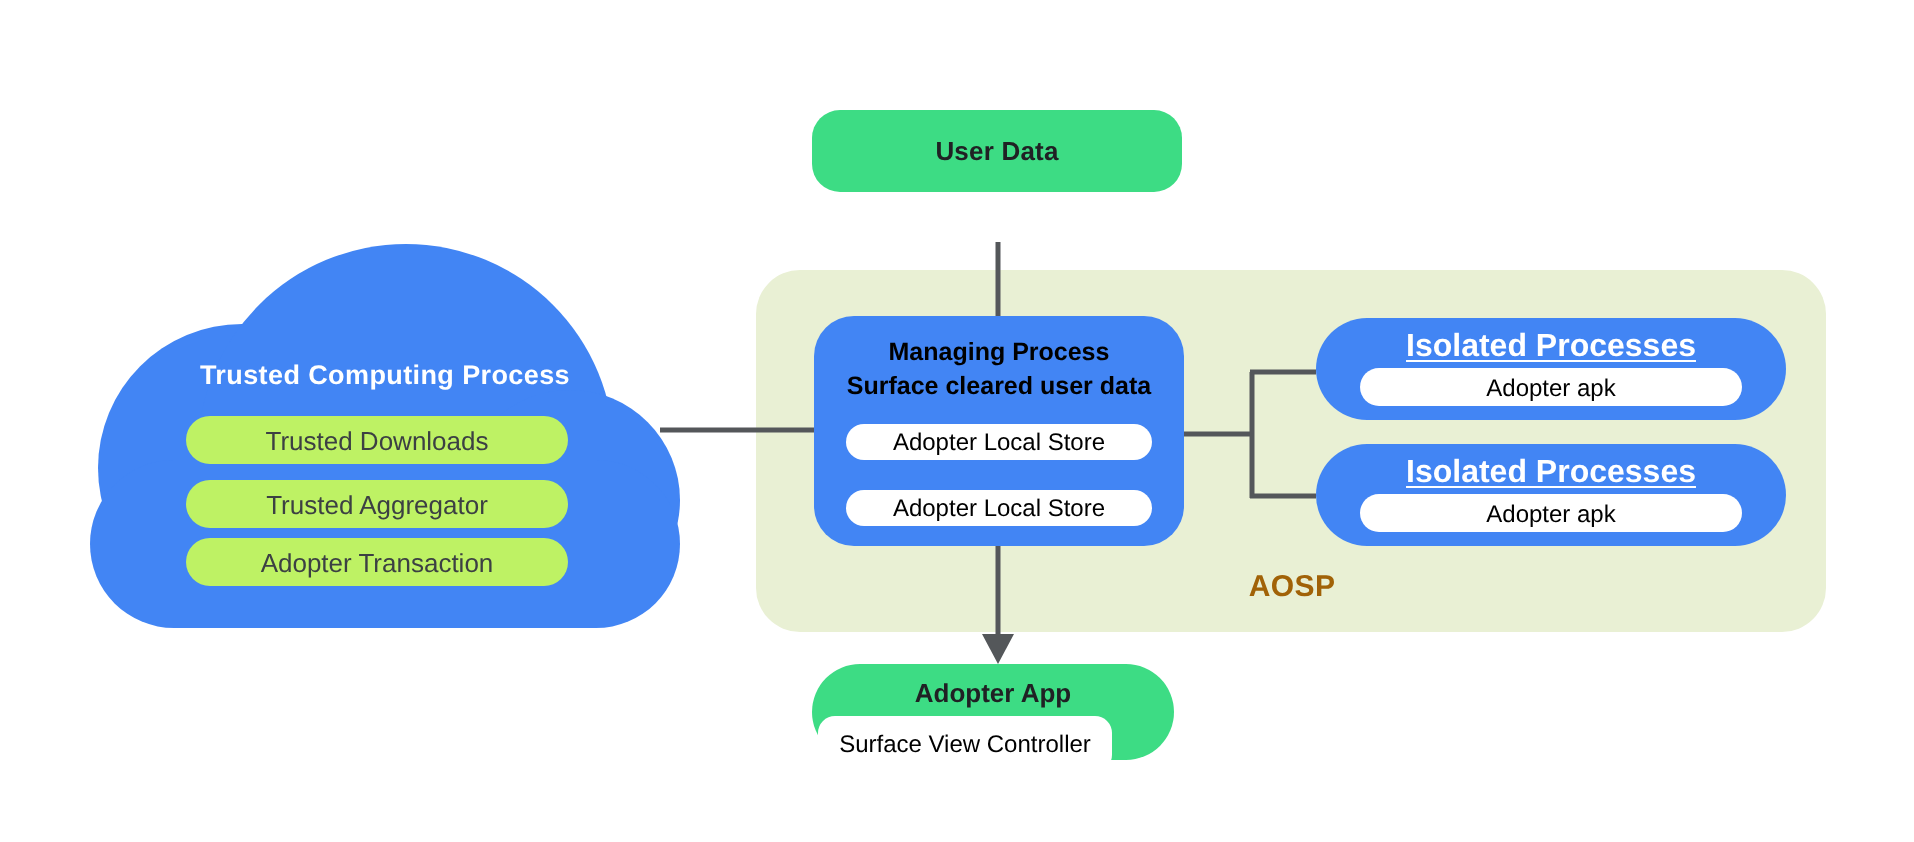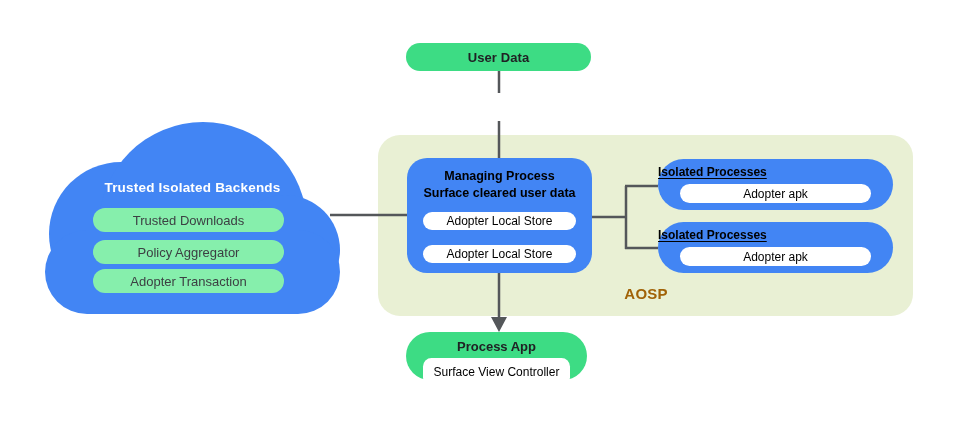--- a/index.html
+++ b/index.html
@@ -11,33 +11,33 @@
   .abs { position:absolute; }
 
   
   #connectors { position:absolute; left:0; top:0; width:957px; height:421px; pointer-events:none; }
 
   
   .node-pill {
     position:absolute; display:flex; align-items:center; justify-content:center;
     font-weight:bold; font-size:13px; color:#202124; letter-spacing:.1px;
   }
-  #user-data   { left:406px; top:43px; width:185px; height:28px; border-radius:14px; background:var(--green,#3ddc84); }
+  #user-data   { left:406px; top:55px; width:185px; height:41px; border-radius:14px; background:var(--green,#3ddc84); }
   #permissions { left:406px; top:93px; width:185px; height:28px; border-radius:14px; background:var(--light_blue,#d6e9fa); white-space:pre; font-size:12.5px; }
 
   
   #cloud { left:45px; top:118px; width:295px; height:196px; }
   #cloud svg { position:absolute; left:0; top:0; }
   #cloud-title {
     position:absolute; left:0; top:62px; width:100%; text-align:center;
     color:#ffffff; font-weight:bold; font-size:13.5px; letter-spacing:.2px;
   }
   .cloud-pill {
     position:absolute; left:48px; width:191px; height:24px; border-radius:12px;
-    background:#86efac; display:flex; align-items:center; justify-content:center;
+    background:#bef264; display:flex; align-items:center; justify-content:center;
     font-size:13px; color:#3c4043;
   }
   #cloud-pill-0 { top:90px; }
   #cloud-pill-1 { top:122px; }
   #cloud-pill-2 { top:151px; }
 
   
   #aosp-panel { left:378px; top:135px; width:535px; height:181px; border-radius:22px; background:var(--panel,#e9f0d4); }
   #aosp-label {
     left:596px; top:285px; width:100px; text-align:center;
@@ -55,33 +55,33 @@
     font-size:12px; color:#000000;
   }
   #managing-pill-0 { left:16px; top:54px; width:153px; height:18px; border-radius:9px; }
   #managing-pill-1 { left:16px; top:87px; width:153px; height:18px; border-radius:9px; }
 
   
   .isolated { position:absolute; left:658px; width:235px; height:51px; border-radius:25.5px; background:var(--blue,#4285f4); }
   #isolated-0 { top:159px; }
   #isolated-1 { top:222px; }
   .isolated .box-title {
-    position:absolute; left:0; top:6px; width:100%; 
-    color:#000000; font-weight:bold; font-size:12px;
+    position:absolute; left:0; top:6px; width:100%; text-align:center;
+    color:#ffffff; font-weight:bold; font-size:16px;
     text-decoration:underline; text-underline-offset:2px;
   }
   .isolated .white-pill { left:22px; top:25px; width:191px; height:19px; border-radius:9.5px; }
 
   
   #adopter-app { left:406px; top:332px; width:181px; height:48px; border-radius:24px; background:var(--green,#3ddc84); }
   #adopter-app .box-title {
     position:absolute; left:0; top:7px; width:100%; text-align:center;
     color:#202124; font-weight:bold; font-size:13px;
   }
-  #adopter-app .white-pill { left:17px; top:26px; width:147px; height:28px; border-radius:8.5px; font-size:12px; }
+  #adopter-app .white-pill { left:3px; top:26px; width:147px; height:28px; border-radius:8.5px; font-size:12px; }
 </style>
 </head>
 <body>
 
 <div class="stage">
 
   <div class="abs" id="aosp-panel"></div>
 
   <svg id="connectors" viewBox="0 0 957 421">
     <g stroke="#54575a" stroke-width="2.5" fill="none">
@@ -99,23 +99,23 @@
 
   <div class="abs" id="cloud">
     <svg width="295" height="196" viewBox="0 0 295 196">
       <g fill="#4285f4">
         <circle cx="76" cy="116" r="72"></circle>
         <circle cx="158" cy="108" r="104"></circle>
         <circle cx="240" cy="132" r="55"></circle>
         <rect x="0" y="112" width="295" height="84" rx="42"></rect>
       </g>
     </svg>
-    <div id="cloud-title">Trusted Isolated Backends</div>
+    <div id="cloud-title">Trusted Computing Process</div>
     <div class="cloud-pill" id="cloud-pill-0">Trusted Downloads</div>
-    <div class="cloud-pill" id="cloud-pill-1">Policy Aggregator</div>
+    <div class="cloud-pill" id="cloud-pill-1">Trusted Aggregator</div>
     <div class="cloud-pill" id="cloud-pill-2">Adopter Transaction</div>
   </div>
 
   <div class="node-pill" id="user-data">
     <span>User Data</span>
   </div>
 
 
   <div class="abs" id="managing">
     <div class="box-title">
@@ -131,17 +131,17 @@
     <div class="white-pill">Adopter apk</div>
   </div>
   <div class="isolated" id="isolated-1">
     <div class="box-title">Isolated Processes</div>
     <div class="white-pill">Adopter apk</div>
   </div>
 
   <div class="abs" id="aosp-label">AOSP</div>
 
   <div class="abs" id="adopter-app">
-    <div class="box-title">Process App</div>
+    <div class="box-title">Adopter App</div>
     <div class="white-pill">Surface View Controller</div>
   </div>
 
 </div>
 
 </body></html>

